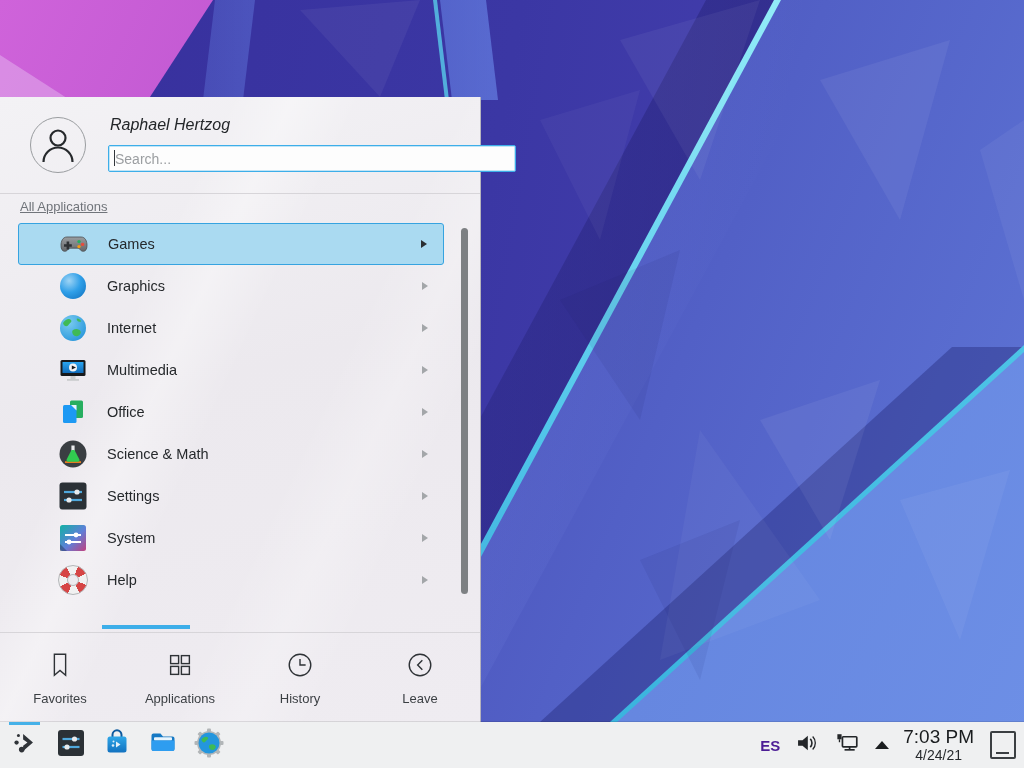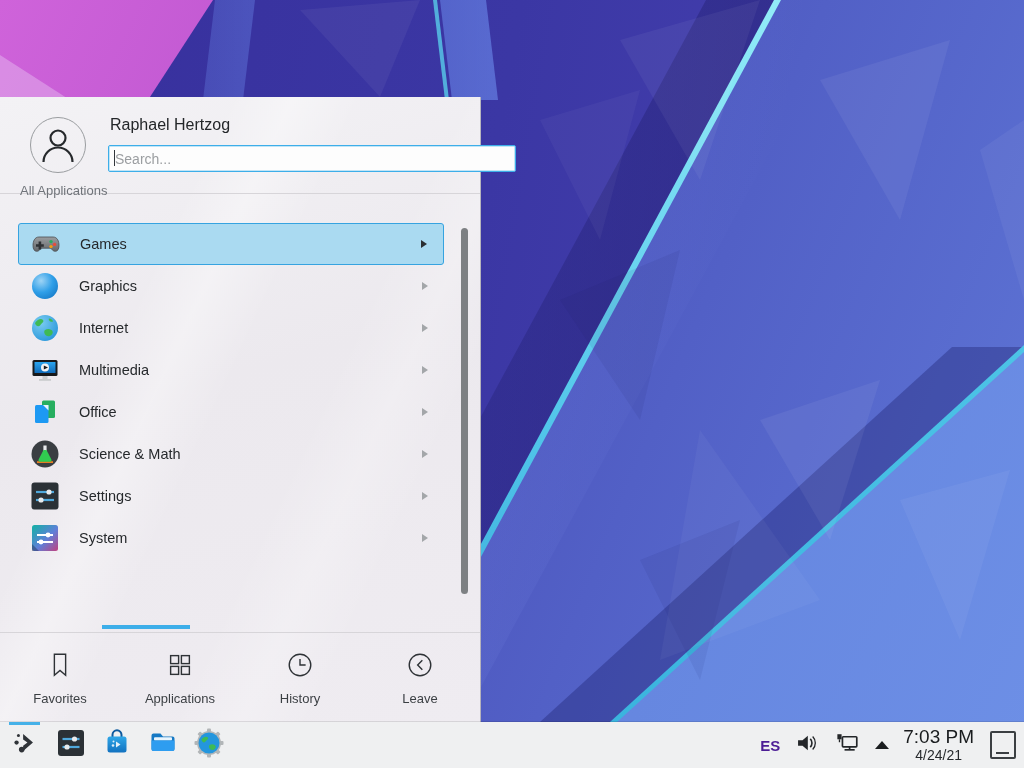--- a/index.html
+++ b/index.html
@@ -21,29 +21,29 @@
   .mg2{clip-path:polygon(0 55px,70px 100px,0 100px);background:rgba(235,205,245,.40);}
   .sheen1{clip-path:polygon(215px 0,255px 0,243px 100px,203px 100px);background:linear-gradient(90deg,rgba(100,140,255,0) 0%,rgba(120,160,255,.55) 45%,rgba(60,90,200,0) 100%);}
   .cyan-sliver{clip-path:polygon(433px 0,437px 0,449px 100px,445px 100px);background:#59cdea;opacity:.8;}
   .sheen2{clip-path:polygon(440px 0,486px 0,498px 100px,452px 100px);background:linear-gradient(90deg,rgba(40,60,160,.3),rgba(120,160,255,.5) 50%,rgba(40,60,160,0));}
   .facet{position:absolute;inset:0;}
 
   
   .menu{position:absolute;left:0;top:97px;width:481px;height:625px;background:linear-gradient(165deg,#f3f2f5 0%,#ece9ee 45%,#efecf1 100%);border-right:1px solid rgba(110,110,125,.45);box-sizing:border-box;}
   .menu::before{content:"";position:absolute;inset:0;pointer-events:none;background:linear-gradient(115deg,rgba(255,255,255,0) 30%,rgba(255,255,255,.35) 38%,rgba(255,255,255,0) 47%,rgba(255,255,255,0) 60%,rgba(255,255,255,.22) 69%,rgba(255,255,255,0) 78%);}
   .avatar{position:absolute;left:30px;top:20px;width:56px;height:56px;border:1px solid #9a9da0;border-radius:50%;box-sizing:border-box;}
-  .user-name{position:absolute;left:110px;top:19px;font-size:16px;color:#232629;}
+  .user-name{position:absolute;left:110px;top:19px;font-size:16px;color:#232629;font-style:italic;}
   .search-wrap{position:absolute;left:108px;top:48px;width:408px;height:27px;}
   .search-input{width:100%;height:100%;box-sizing:border-box;background:#fdfdfd;border:1px solid #3daee9;border-radius:2px;box-shadow:inset 0 0 0 1px rgba(61,174,233,.30);padding:0 6px;font-size:14px;color:#232629;outline:none;font-family:inherit;}
   .search-input::placeholder{color:#9b9ea1;}
   .text-cursor{position:absolute;left:6px;top:5px;width:1px;height:16px;background:#31363b;}
   .hdiv{position:absolute;left:0;width:100%;height:1px;background:#d7d5d9;}
-  .section-label{position:absolute;left:20px;top:86px;font-size:13px;color:#70747a;}
+  .section-label{position:absolute;left:20px;top:102px;font-size:13px;color:#70747a;text-decoration:underline;}
   .cat-list{position:absolute;left:0;top:126px;width:456px;height:409px;overflow:hidden;}
-  .cat-row{position:relative;height:42px;margin:0 0 0 18px;width:426px;display:flex;align-items:center;box-sizing:border-box;border-radius:3px;cursor:default;}
+  .cat-row{position:relative;height:42px;margin:0 0 0 18px;width:426px;display:flex;align-items:center;box-sizing:border-box;border-radius:3px;cursor:default;padding-left:28px;}
   .cat-row.selected{background:#aadaf1;border:1px solid #36a3e0;}
   .cat-icon{width:32px;height:32px;margin-left:11px;flex:0 0 32px;position:relative;}
   .cat-label{margin-left:18px;font-size:14.5px;color:#26292c;flex:1;}
   .cat-arrow{width:0;height:0;border-top:4.5px solid transparent;border-bottom:4.5px solid transparent;border-left:6.5px solid #a3a6a9;margin-right:16px;}
   .cat-row.selected .cat-arrow{border-left-color:#2a2e32;}
   .help-underline{position:absolute;left:102px;top:528px;width:88px;height:4px;background:#3daee9;}
   .scroll-thumb{position:absolute;left:461px;top:131px;width:7px;height:366px;border-radius:3.5px;background:#7d8083;}
   .lifebuoy{width:30px;height:30px;margin:1px;border-radius:50%;background:conic-gradient(from 20deg,#d64545 0 12%,#f1f1f1 0 25%,#d64545 0 37%,#f1f1f1 0 50%,#d64545 0 62%,#f1f1f1 0 75%,#d64545 0 87%,#f1f1f1 0 100%);border:1px solid #b3b6b8;box-sizing:border-box;position:relative;}
   .lifebuoy::after{content:"";position:absolute;left:8px;top:8px;width:12px;height:12px;border-radius:50%;background:#edebef;border:1px solid #b3b6b8;box-sizing:border-box;}
 
@@ -253,20 +253,27 @@
             <circle cx="19" cy="13" r="2.4" fill="#ffffff"></circle>
             <line x1="8" y1="20" x2="24" y2="20" stroke="#ffffff" stroke-width="2"></line>
             <circle cx="12" cy="20" r="2.4" fill="#ffffff"></circle>
           </svg>
         </div>
         <div class="cat-label">System</div>
         <div class="cat-arrow"></div>
       </div>
 
 
+      <div class="cat-row">
+        <div class="cat-icon">
+            <div class="lifebuoy"></div>
+          </div>
+        <div class="cat-label">Help</div>
+        <div class="cat-arrow"></div>
+      </div>
     </div>
 
     <div class="help-underline"></div>
     <div class="scroll-thumb"></div>
     <div class="hdiv" style="top:535px"></div>
 
     <div class="tabbar">
       <div class="tab">
         <span>
           <svg width="30" height="30" viewBox="0 0 32 32">

